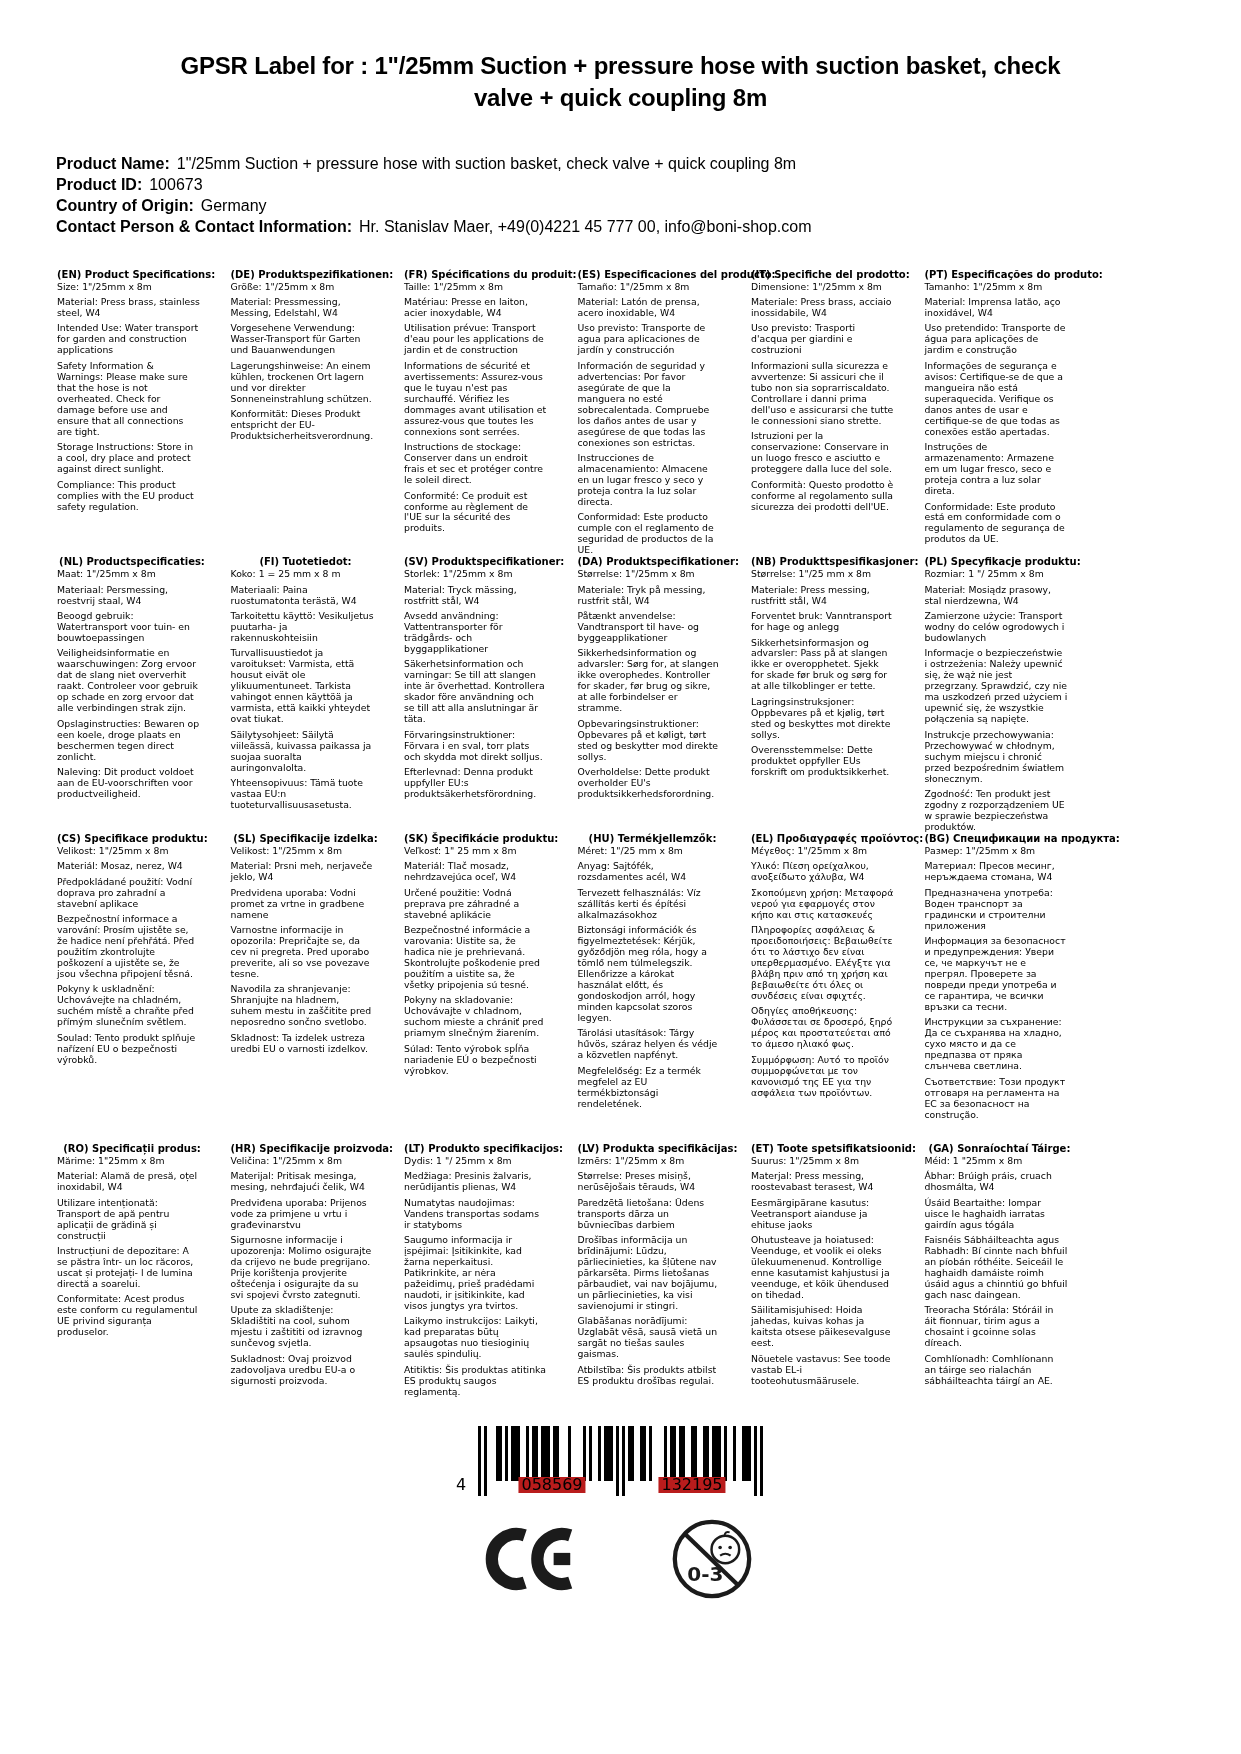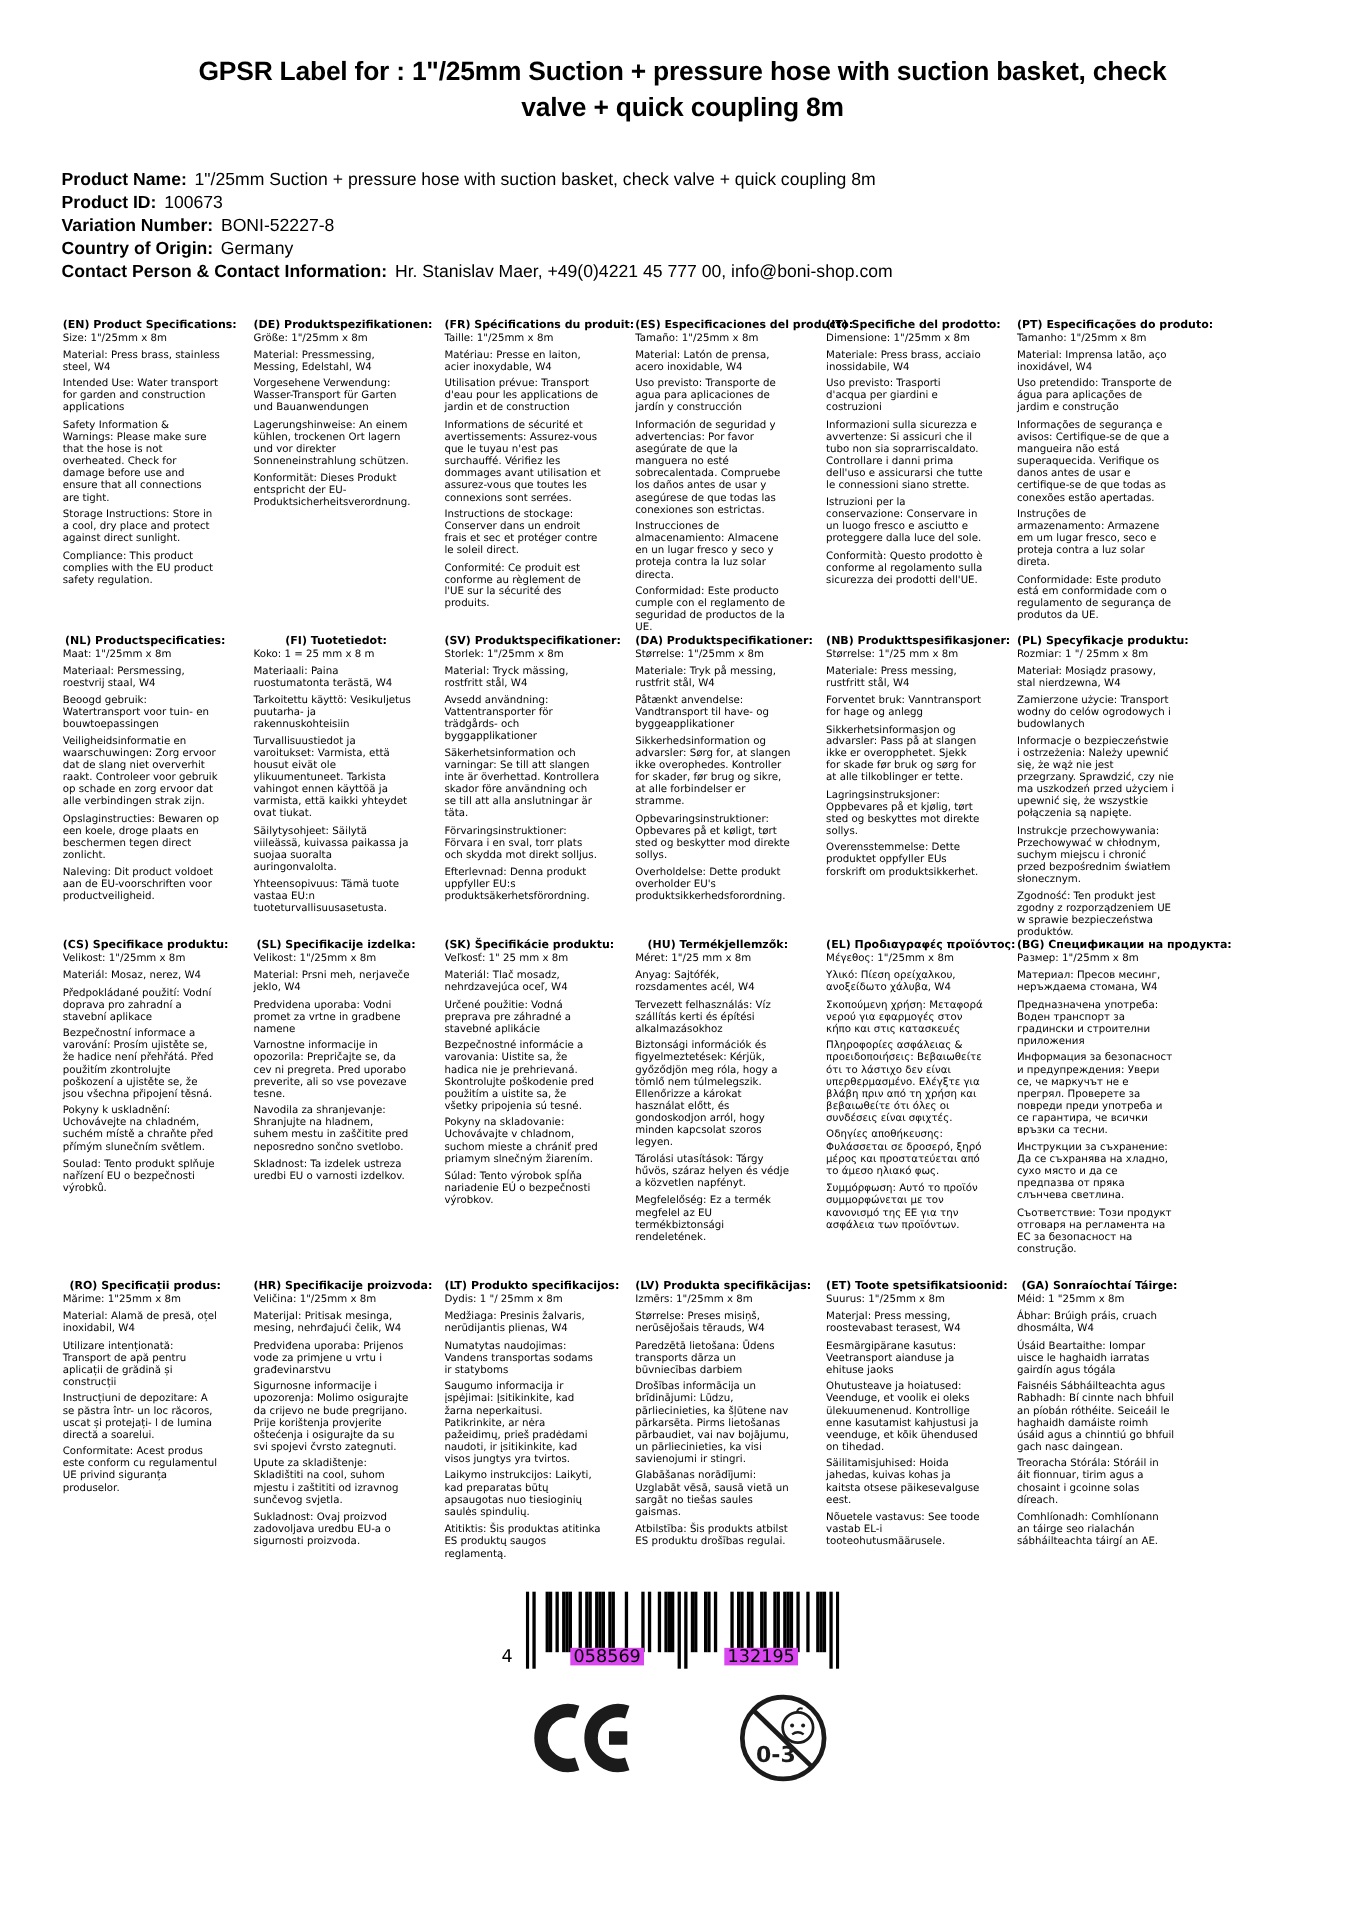--- a/index.html
+++ b/index.html
@@ -24,21 +24,21 @@
   }
   .spec-block{width:150px;font-size:9.3px;line-height:1.18;}
   .spec-heading{font-size:10px;font-weight:bold;white-space:nowrap;margin:0;text-align:center;}
   .spec-para{margin:4.5px 0 0 0;max-width:143px;overflow-wrap:break-word;}
   p.spec-para:first-of-type{margin-top:1px;}
   .footer{width:312px;margin:26px auto 0;}
   .barcode-wrap{position:relative;width:285px;margin:0 auto;height:74px;}
   #barcode-svg rect{fill:#000;}
   .bc-digit{
     position:absolute;top:53px;font-size:16px;line-height:16px;
-    font-family:"DejaVu Sans",sans-serif;background:#d946ef;padding:0 3px;
+    font-family:"DejaVu Sans",sans-serif;background:#b91c1c;padding:0 3px;
   }
   .bc-first{left:-22px;background:transparent;padding:0;}
   .bc-g1{left:74px;transform:translateX(-50%);}
   .bc-g2{left:214px;transform:translateX(-50%);}
   .symbols{display:flex;align-items:center;margin-top:20px;}
   .ce-wrap{margin-left:2px;}
   .age-wrap{margin-left:92px;}
   svg{display:block;}
   .age-text{font-family:"DejaVu Sans",sans-serif;font-weight:bold;}
 </style>
@@ -50,23 +50,20 @@
 <div class="product-info">
 
     <div class="pi-row">
       <span class="pi-label">Product Name:</span><span class="pi-value">1"/25mm Suction + pressure hose with suction basket, check valve + quick coupling 8m</span>
     </div>
 
     <div class="pi-row">
       <span class="pi-label">Product ID:</span><span class="pi-value">100673</span>
     </div>
 
-    <div class="pi-row">
-      <span class="pi-label">Variation Number:</span><span class="pi-value">BONI-52227-8</span>
-    </div>
 
 
     <div class="pi-row">
       <span class="pi-label">Country of Origin:</span><span class="pi-value">Germany</span>
     </div>
 
     <div class="pi-row">
       <span class="pi-label">Contact Person &amp; Contact Information:</span><span class="pi-value">Hr. Stanislav Maer, +49(0)4221 45 777 00, info@boni-shop.com</span>
     </div>
   </div>

